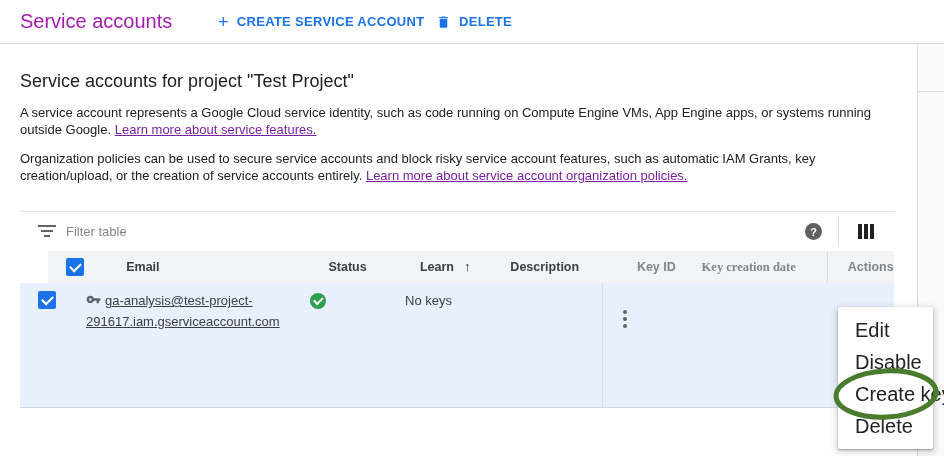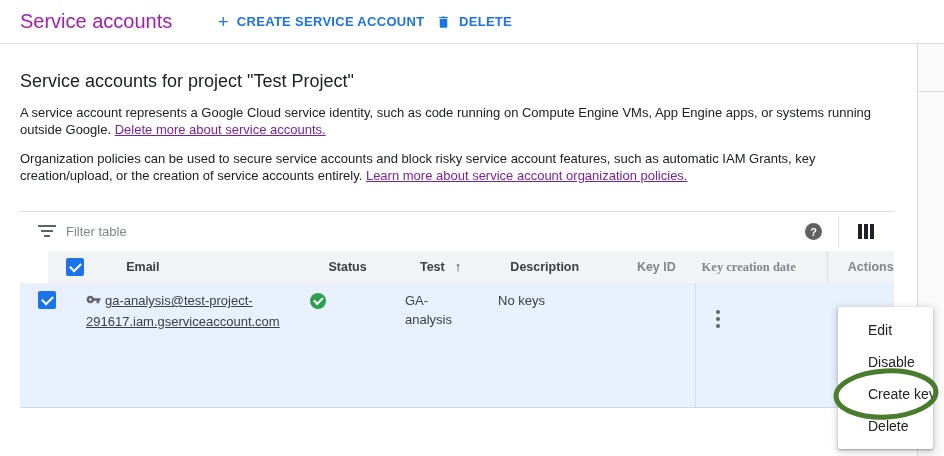--- a/index.html
+++ b/index.html
@@ -96,21 +96,21 @@
   }
   .more-vert { width:4px; cursor:pointer; margin-left:4px; }
   .more-vert span { display:block; width:4px; height:4px; border-radius:50%; background:#5f6368; margin-bottom:3px; }
   
   .ctx-menu {
     position:absolute; left:838px; top:307px; width:95px; padding:7px 0;
     background:#fff; border-radius:2px;
     box-shadow:0 1px 2px rgba(0,0,0,.3), 0 2px 6px 2px rgba(0,0,0,.15);
     z-index:5;
   }
-  .ctx-item { height:32px; line-height:32px; padding-left:30px; font-size:14px; color:#202124; cursor:pointer; white-space:nowrap; }
+  .ctx-item { height:32px; line-height:32px; padding-left:17px; font-size:20px; color:#202124; cursor:pointer; white-space:nowrap; }
   
   .annotation { position:absolute; left:828px; top:363px; z-index:6; pointer-events:none; }
 </style>
 </head>
 <body>
 
 <div class="screen">
 
   <div class="top-bar">
     <div class="page-title">Service accounts</div>
@@ -129,21 +129,21 @@
   </div>
 
   <div class="right-panel">
     <div class="rp-top"></div>
   </div>
 
   <div class="main-heading">Service accounts for project "Test Project"</div>
 
   <div class="para para-1">
     <span>A service account represents a Google Cloud service identity, such as code running on Compute Engine VMs, App Engine apps, or systems running outside Google.</span>
-    <a href="#" class="plink">Delete more about service accounts.</a>
+    <a href="#" class="plink">Learn more about service features.</a>
   </div>
 
   <div class="para para-2">
     <span>Organization policies can be used to secure service accounts and block risky service account features, such as automatic IAM Grants, key creation/upload, or the creation of service accounts entirely.</span>
     <a href="#" class="plink">Learn more about service account organization policies.</a>
   </div>
 
   <div class="card">
 
     <div class="filter-bar">
@@ -162,21 +162,21 @@
       </span>
     </div>
 
     <div class="thead">
       <div class="c-check">
         <span class="checkbox"></span>
       </div>
       <div class="c-email hd">Email</div>
       <div class="c-status hd">Status</div>
       <div class="c-name hd">
-        <span>Test</span><span class="sort-arrow">↑</span>
+        <span>Learn</span><span class="sort-arrow">↑</span>
       </div>
       <div class="c-desc hd">Description</div>
       <div class="c-keyid hd-muted">Key ID</div>
       <div class="c-kdate hd-muted">Key creation date</div>
       <div class="c-act hd-muted" style="display:flex;align-items:center;">Actions</div>
     </div>
 
     <div class="trow">
       <div class="c-check">
         <span class="checkbox"></span>
@@ -184,21 +184,20 @@
       <div class="c-email email-cell">
         <span class="key-icon">
           <svg width="15" height="15" viewBox="0 0 24 24">
               <path fill="#5f6368" d="M12.65 10C11.83 7.67 9.61 6 7 6c-3.31 0-6 2.69-6 6s2.69 6 6 6c2.61 0 4.83-1.67 5.65-4H17v4h4v-4h2v-4H12.65zM7 14c-1.1 0-2-.9-2-2s.9-2 2-2 2 .9 2 2-.9 2-2 2z"></path>
             </svg>
         </span><a href="#" class="email-link">ga-analysis@test-project-291617.iam.gserviceaccount.com</a>
       </div>
       <div class="c-status">
         <span class="status-ok"></span>
       </div>
-      <div class="c-name">GA-analysis</div>
       <div class="c-keyid">No keys</div>
       <div class="c-kdate"></div>
       <div class="c-act">
         <span class="more-vert">
           <span></span><span></span><span></span>
         </span>
       </div>
     </div>
   </div>
 

